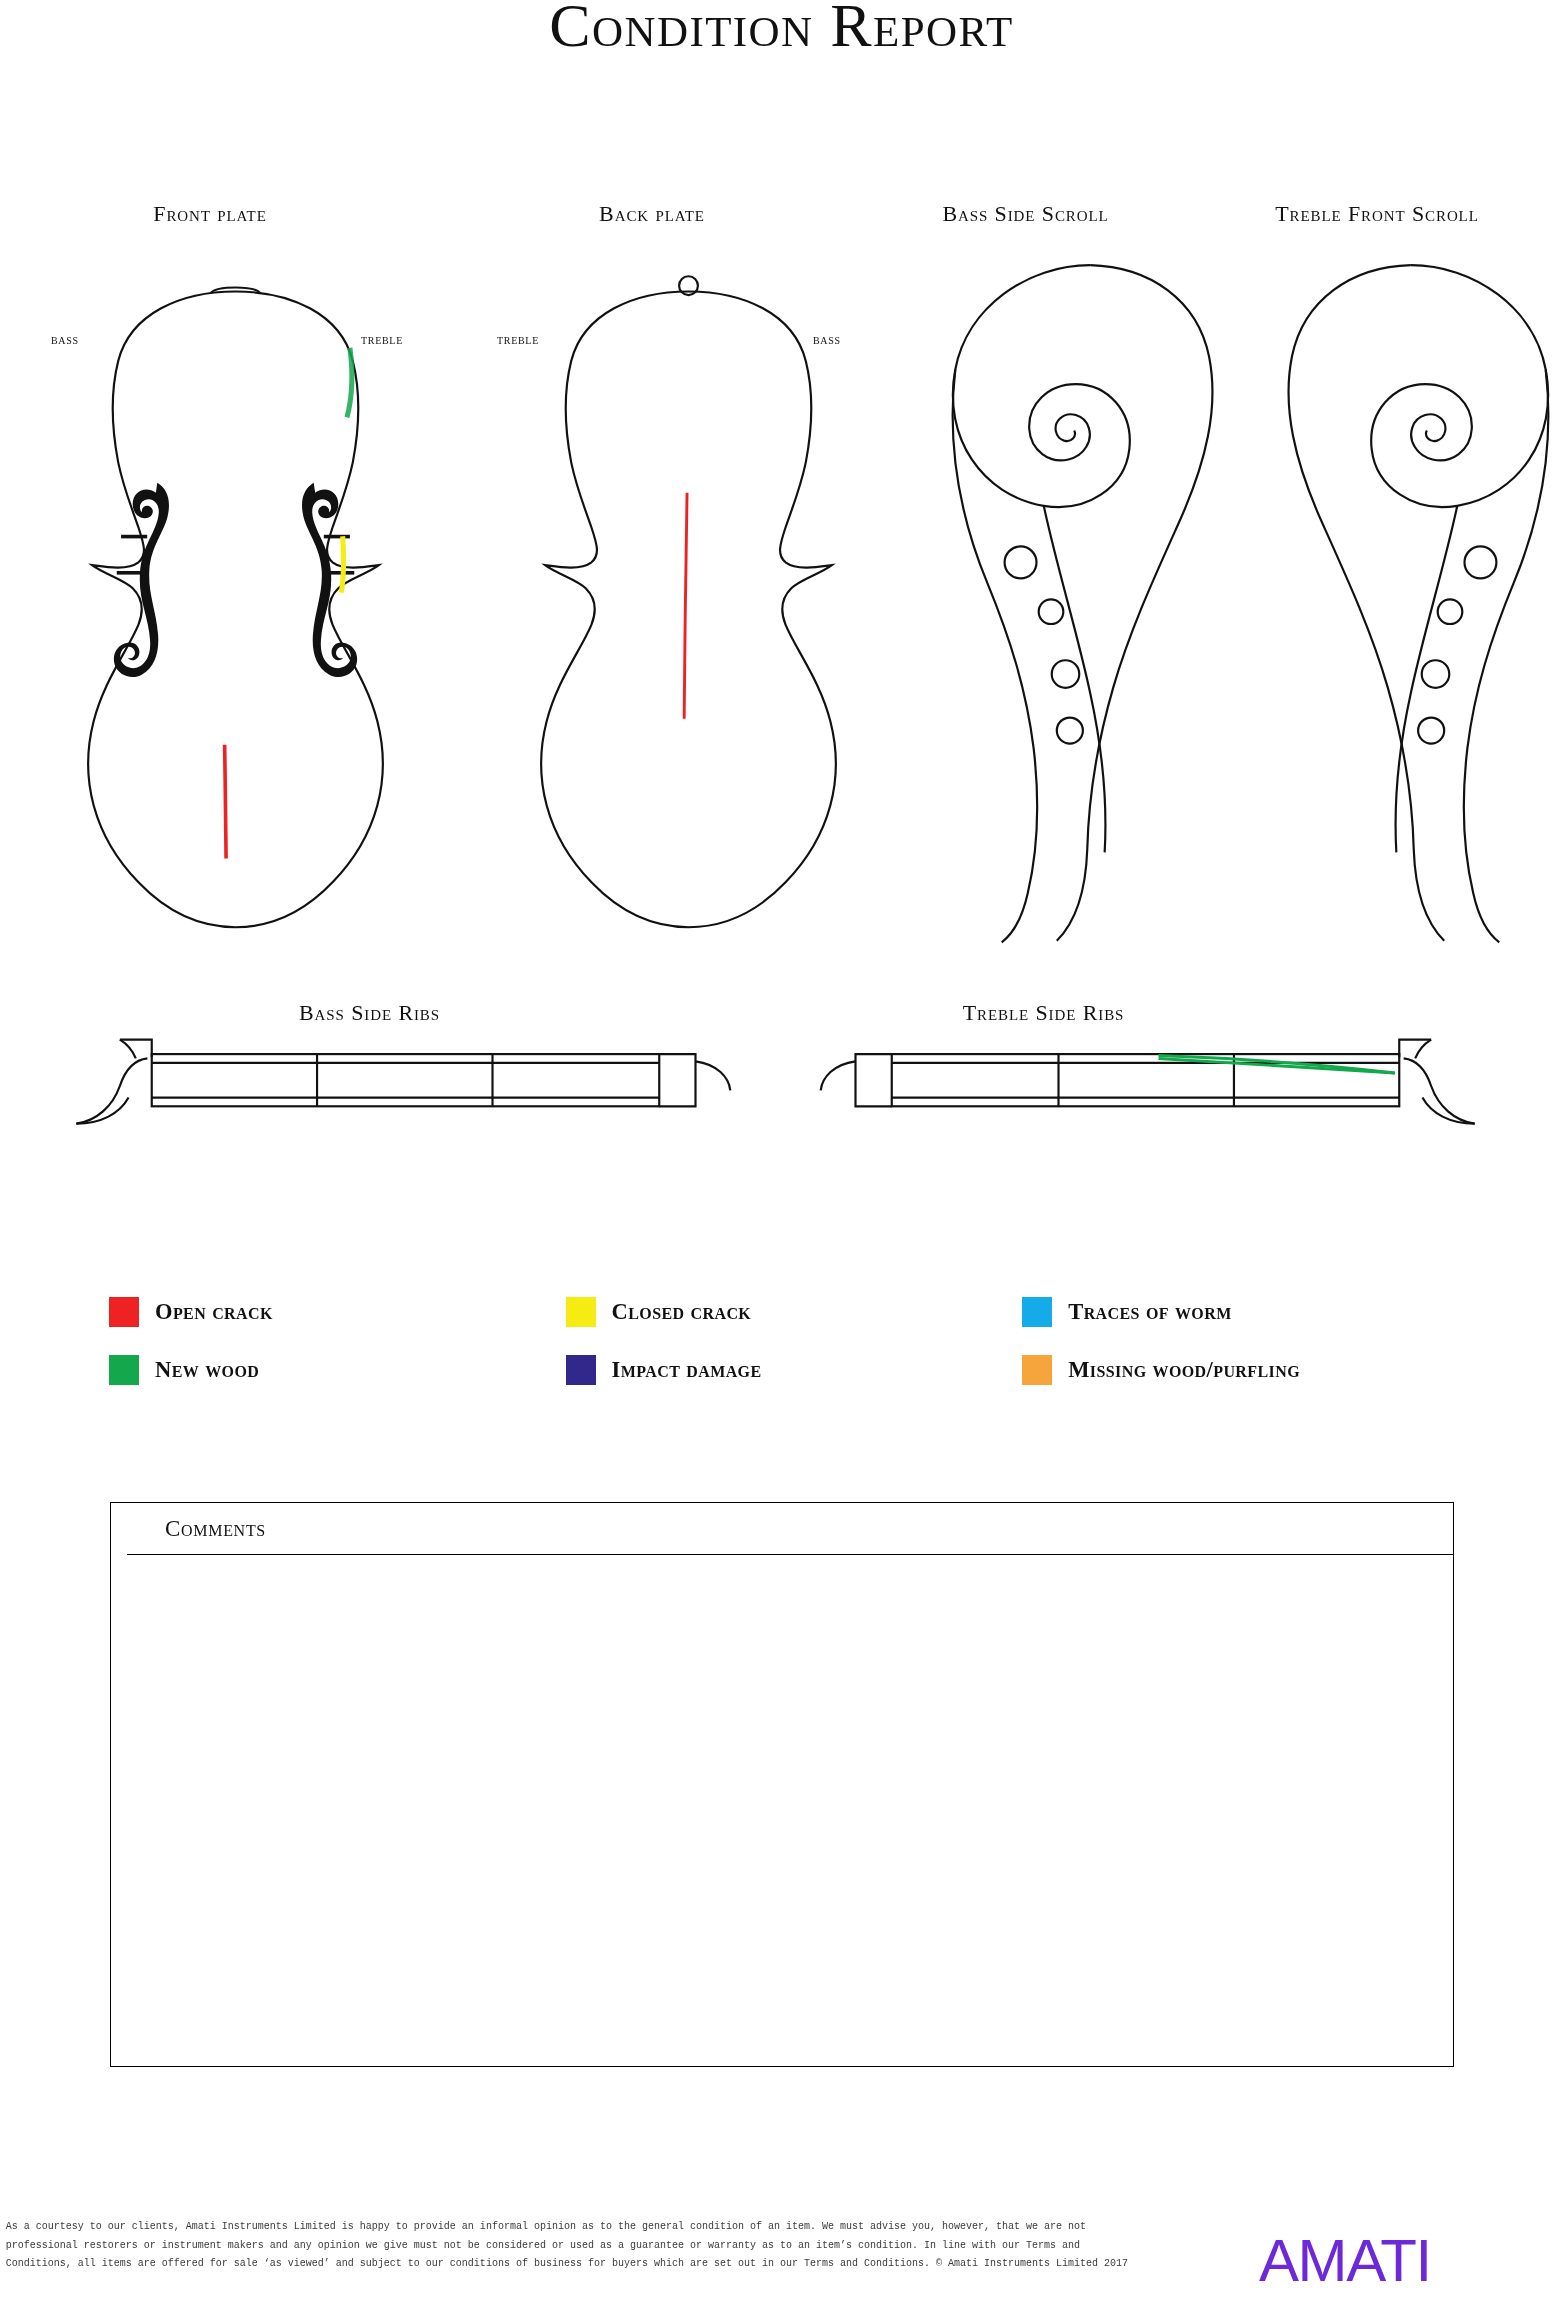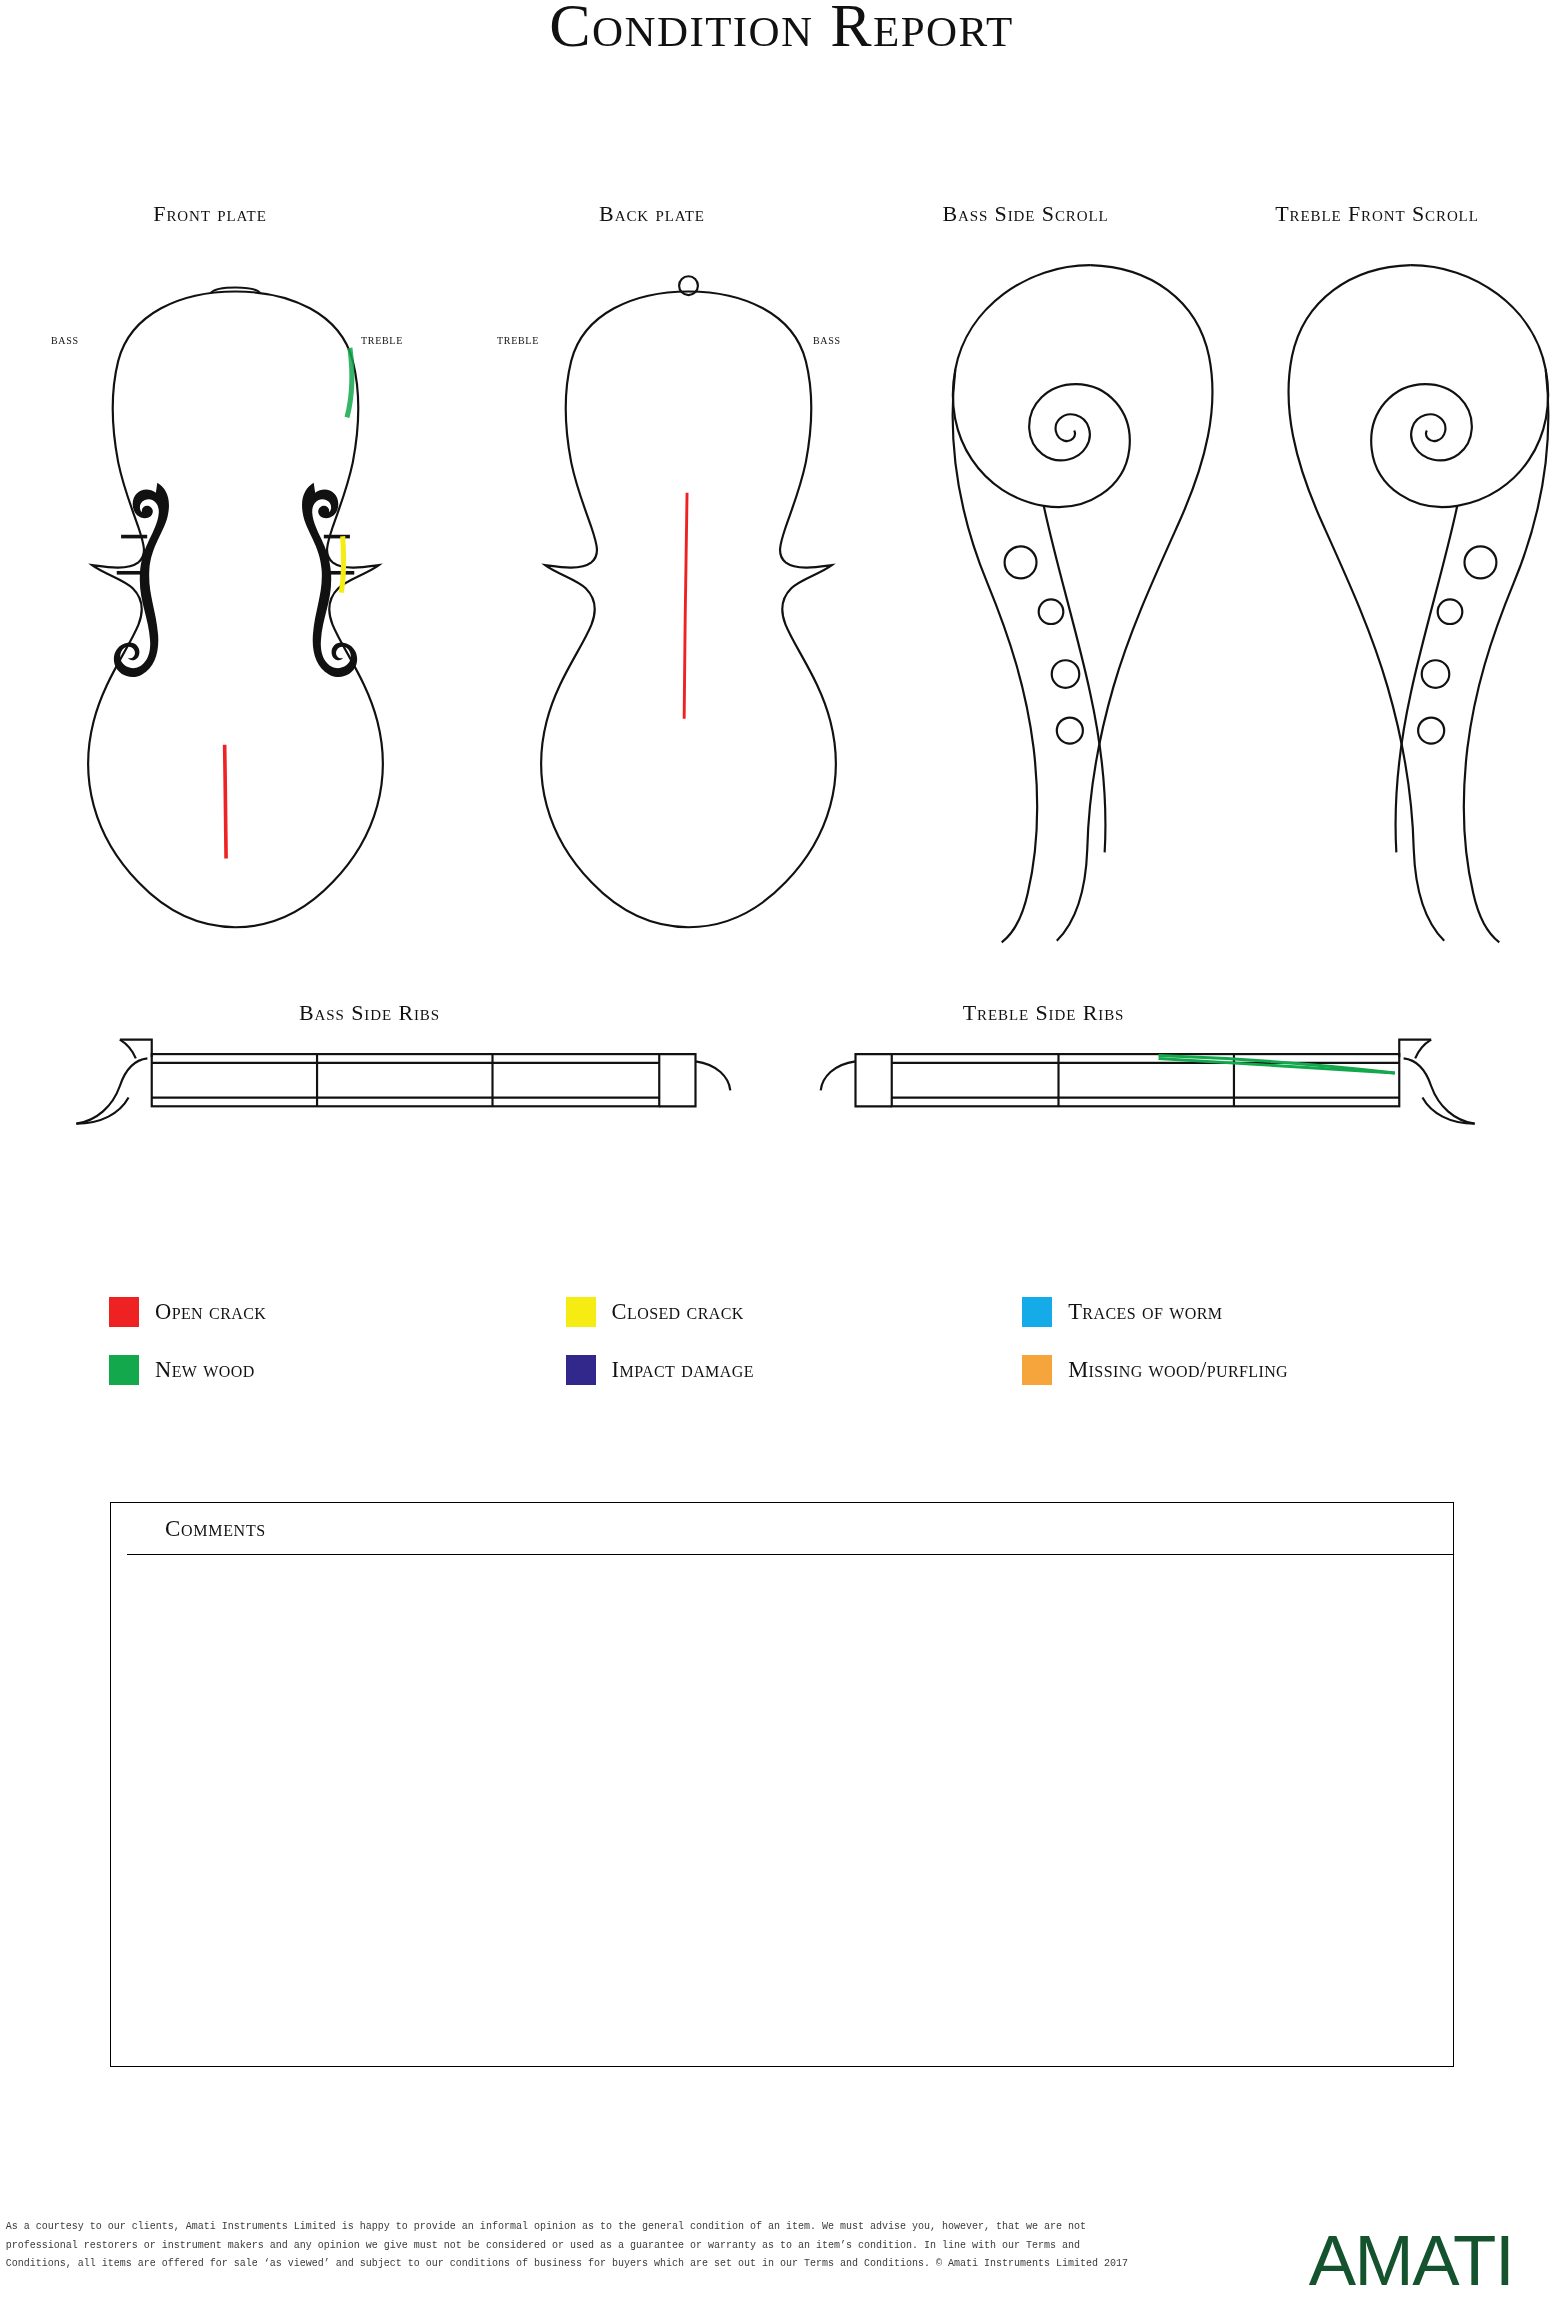--- a/index.html
+++ b/index.html
@@ -65,20 +65,21 @@
     display: block;
     overflow: visible;
   }
 
   
   .legend {
     position: absolute;
     left: 109px;
     top: 1297px;
     width: 1370px;
+    font-weight: bold;
   }
   .legend-row {
     display: flex;
     width: 100%;
     margin-bottom: 27.5px;
   }
   .legend-item {
     display: flex;
     align-items: center;
     width: 33.33%;
@@ -144,26 +145,25 @@
   .footer-logo {
     position: absolute;
     right: 0px;
     top: 2222px;
     width: 304px;
     height: 80px;
     overflow: hidden;
   }
   .footer-logo-text {
     font-family: "Liberation Sans", sans-serif;
-    font-size: 71px;
+    font-size: 60px;
     letter-spacing: -1.4px;
-    color: #14532d;
+    color: #6d28d9;
     line-height: 78px;
     white-space: nowrap;
-    text-align: center;
   }
 </style>
 </head>
 <body>
 
 <div class="page">
 
   <div class="title">Condition Report</div>
 
   <div class="caption" style="left:58px; top:201px; width:304px;">Front plate</div>

